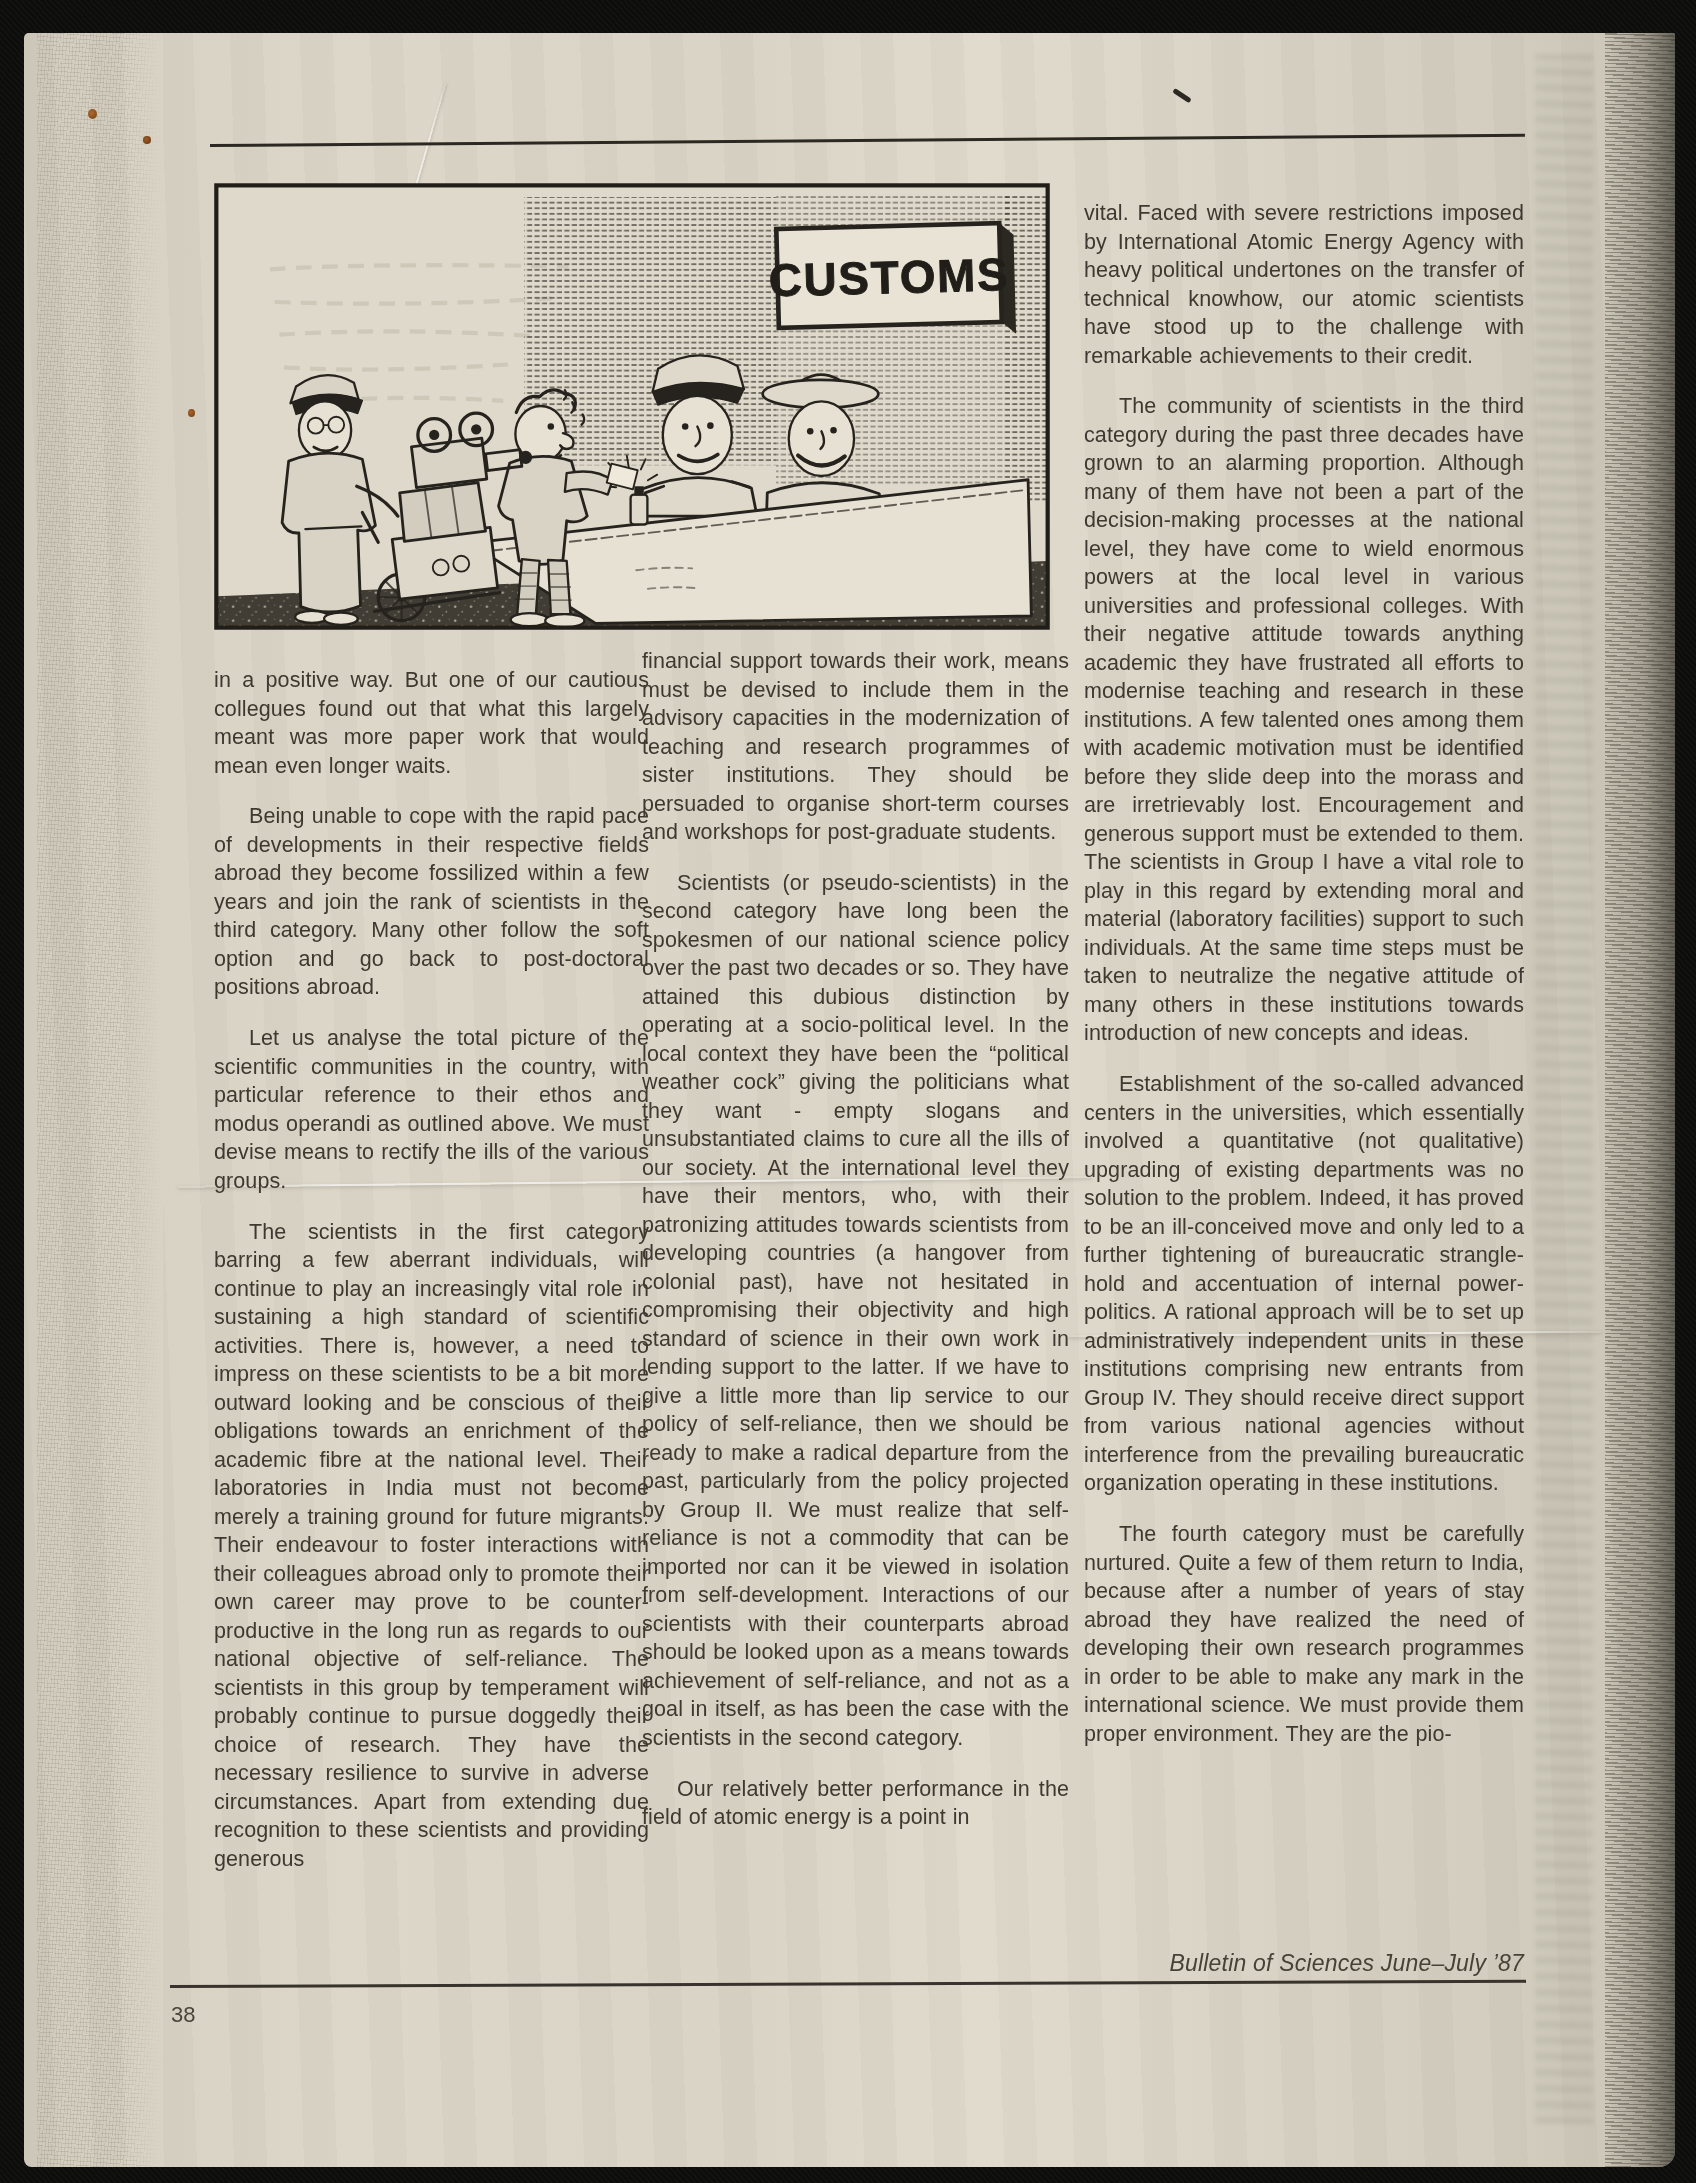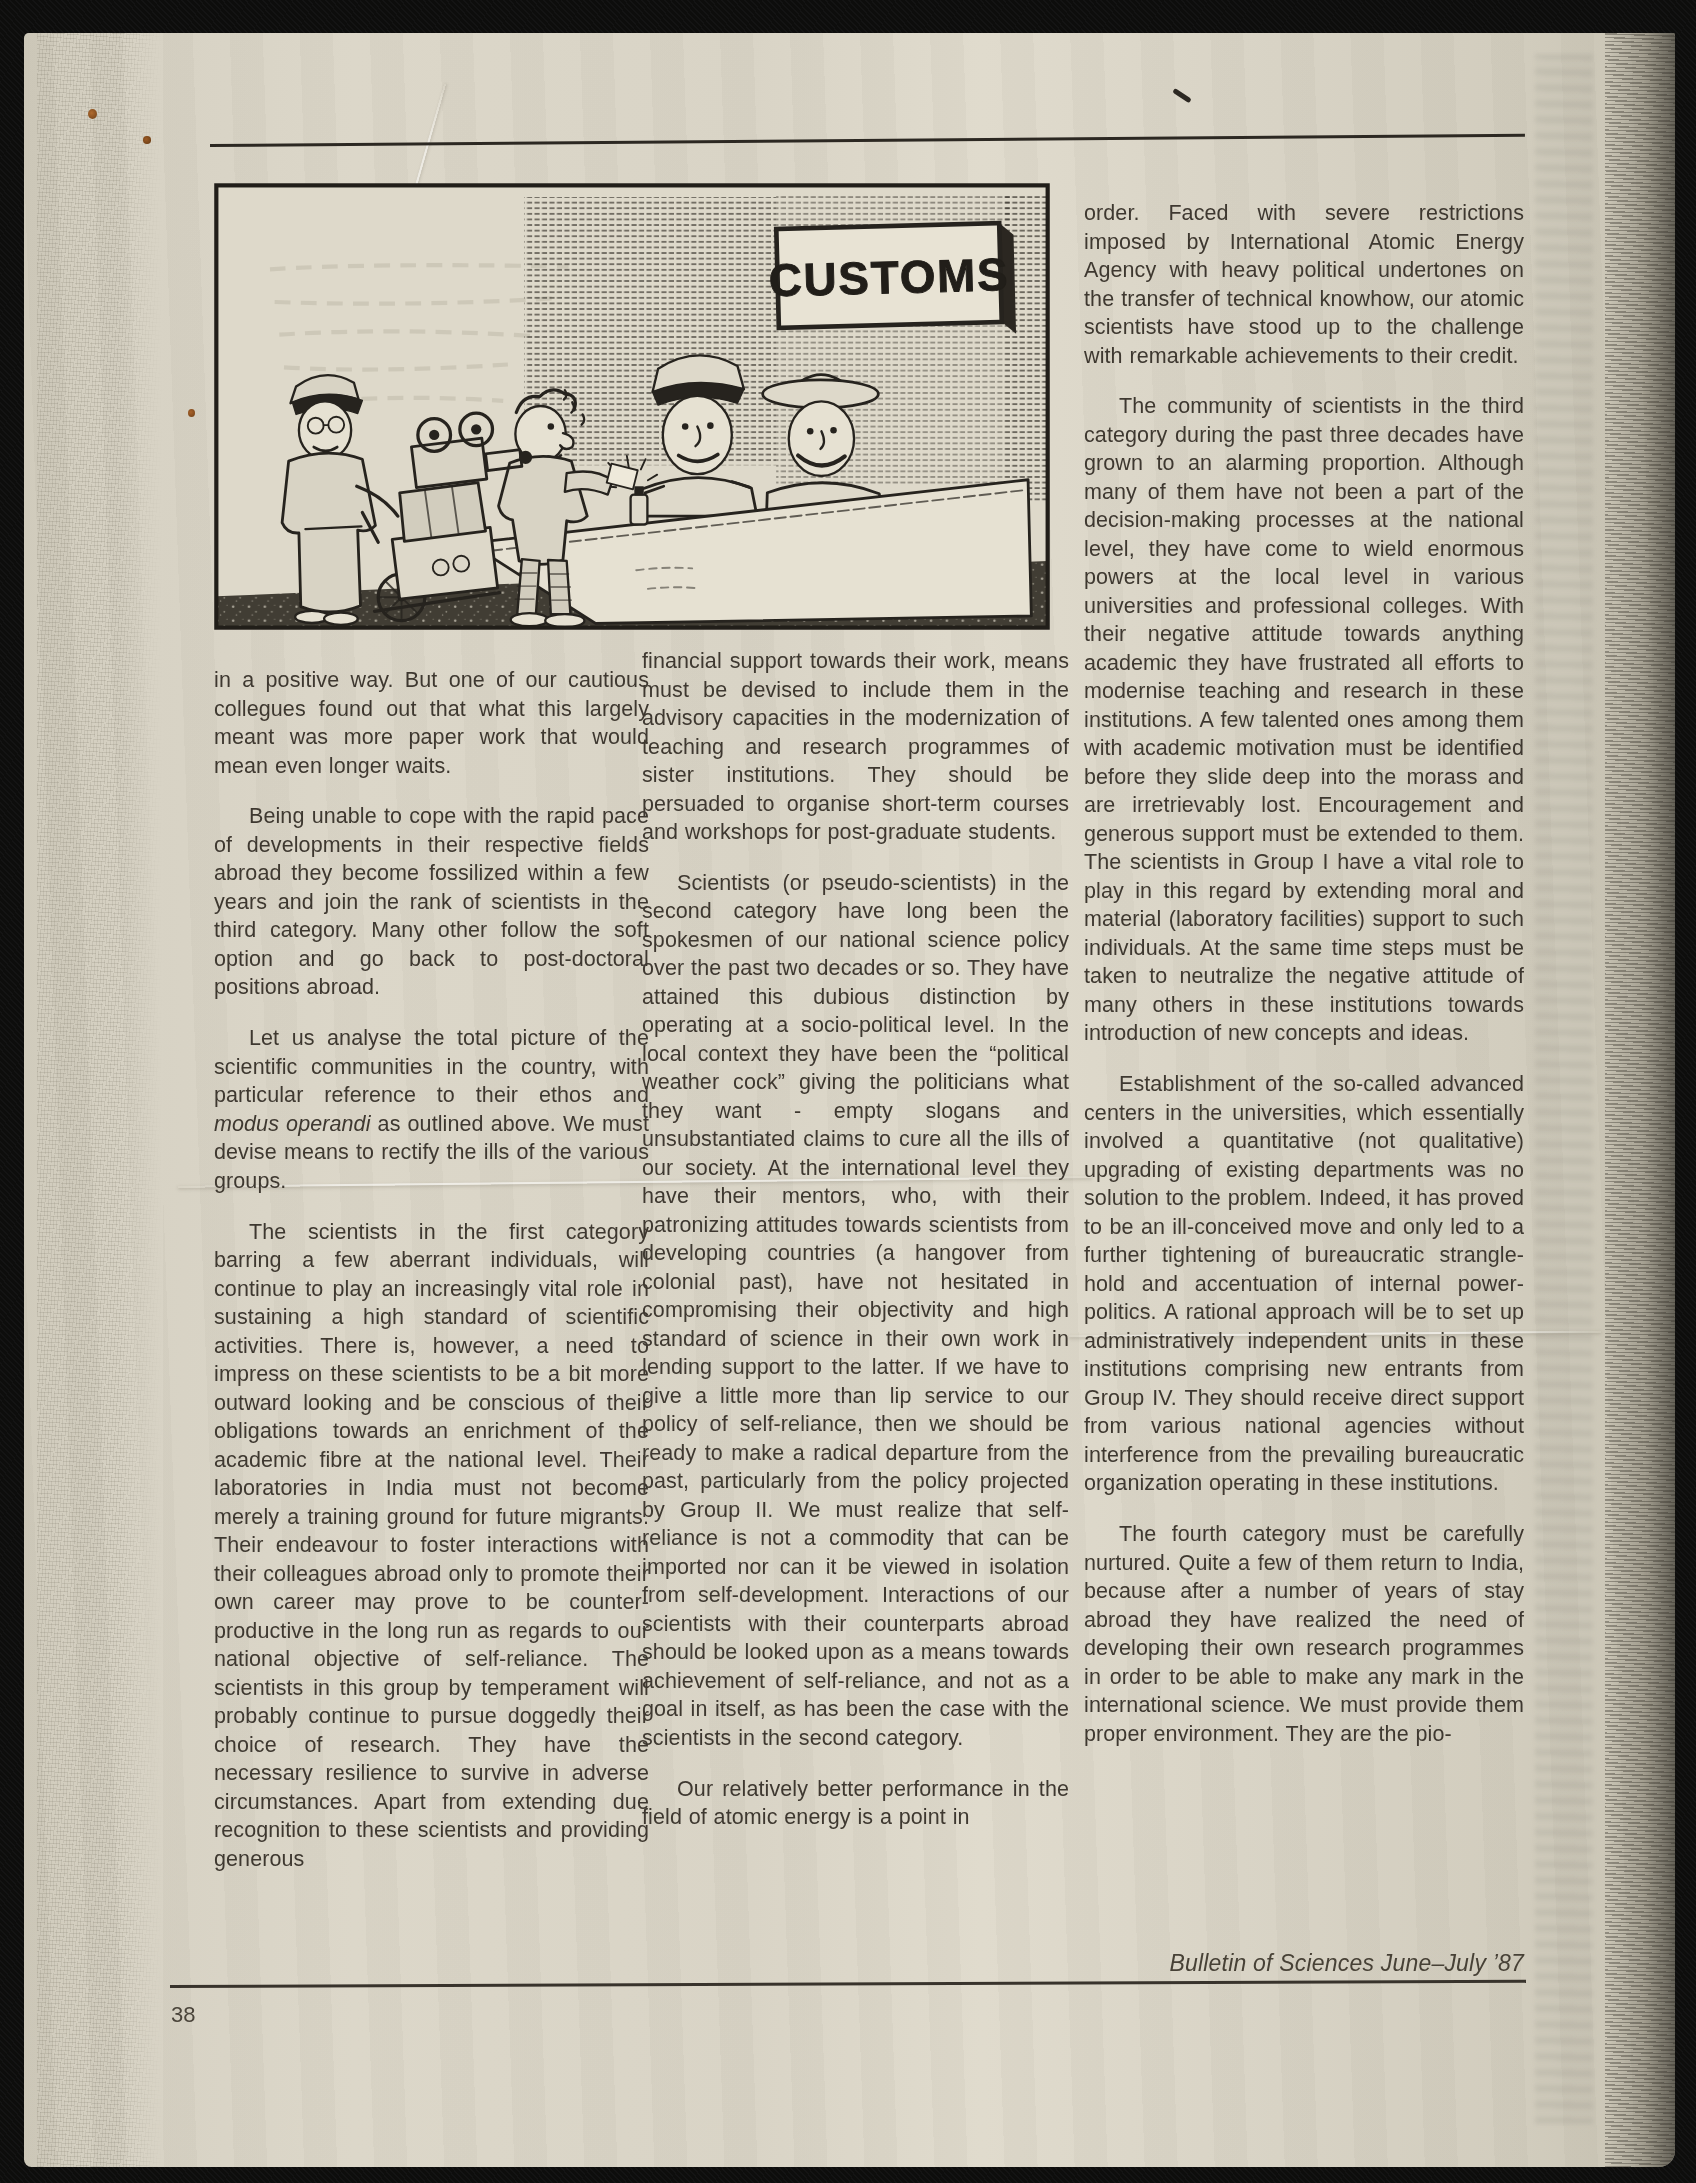--- a/index.html
+++ b/index.html
@@ -46,21 +46,21 @@
   .crease.c2{left:1045px;top:1300px;width:532px;height:1.9px;transform:rotate(-0.5deg);}
   .crease.c3{left:379px;top:45px;width:1.9px;height:299px;transform:rotate(16deg);background:linear-gradient(180deg,transparent,rgba(255,255,255,.5) 20% 80%,transparent);box-shadow:0.9px 0 2.8px rgba(110,104,88,.3);}
   .cartoon{position:absolute;left:190px;top:150px;width:836px;height:447px;margin:0;}
   .cartoon svg{display:block;width:100%;height:100%;}
   .col{position:absolute;color:#3e3830;font-size:21.5px;line-height:28.5px;text-align:justify;letter-spacing:0.1px;word-spacing:0.7px;}
   .col p{margin:0 0 22.4px;text-indent:35px;}
   .col p.cont{text-indent:0;}
   .col-left{left:190px;top:633px;width:435px;}
   .col-mid{left:618px;top:614px;width:427px;}
   .col-right{left:1060px;top:166px;width:440px;}
-  .em{font-style:italic;}
+  .em{}
   .page-number{position:absolute;left:147px;top:1969px;font-size:22px;color:#4a443a;}
   .credit{position:absolute;right:151px;top:1917px;font-size:23px;font-style:italic;color:#474136;letter-spacing:0.2px;}
 </style>
 </head>
 <body>
 
 <div class="page">
   <div class="band-left"></div>
   <div class="streak-gray"></div>
   <div class="band-right"></div>
@@ -212,21 +212,21 @@
     <p>The scientists in the first category barring a few aberrant individuals, will continue to play an increasingly vital role in sustaining a high standard of scientific activities. There is, however, a need to impress on these scientists to be a bit more outward looking and be conscious of their obligations towards an enrichment of the academic fibre at the national level. Their laboratories in India must not become merely a training ground for future migrants. Their endeavour to foster interactions with their colleagues abroad only to promote their own career may prove to be counter-productive in the long run as regards to our national objective of self-reliance. The scientists in this group by temperament will probably continue to pursue doggedly their choice of research. They have the necessary resilience to survive in adverse circumstances. Apart from extending due recognition to these scientists and providing generous</p>
   </div>
 
   <div class="col col-mid">
     <p class="cont">financial support towards their work, means must be devised to include them in the advisory capacities in the modernization of teaching and research programmes of sister institutions. They should be persuaded to organise short-term courses and workshops for post-graduate students.</p>
     <p>Scientists (or pseudo-scientists) in the second category have long been the spokesmen of our national science policy over the past two decades or so. They have attained this dubious distinction by operating at a socio-political level. In the local context they have been the “political weather cock” giving the politicians what they want - empty slogans and unsubstantiated claims to cure all the ills of our society. At the international level they have their mentors, who, with their patronizing attitudes towards scientists from developing countries (a hangover from colonial past), have not hesitated in compromising their objectivity and high standard of science in their own work in lending support to the latter. If we have to give a little more than lip service to our policy of self-reliance, then we should be ready to make a radical departure from the past, particularly from the policy projected by Group II. We must realize that self-reliance is not a commodity that can be imported nor can it be viewed in isolation from self-development. Interactions of our scientists with their counterparts abroad should be looked upon as a means towards achievement of self-reliance, and not as a goal in itself, as has been the case with the scientists in the second category.</p>
     <p>Our relatively better performance in the field of atomic energy is a point in</p>
   </div>
 
   <div class="col col-right">
-    <p class="cont">order. Faced with severe restrictions imposed by International Atomic Energy Agency with heavy political undertones on the transfer of technical knowhow, our atomic scientists have stood up to the challenge with remarkable achievements to their credit.</p>
+    <p class="cont">vital. Faced with severe restrictions imposed by International Atomic Energy Agency with heavy political undertones on the transfer of technical knowhow, our atomic scientists have stood up to the challenge with remarkable achievements to their credit.</p>
     <p>The community of scientists in the third category during the past three decades have grown to an alarming proportion. Although many of them have not been a part of the decision-making processes at the national level, they have come to wield enormous powers at the local level in various universities and professional colleges. With their negative attitude towards anything academic they have frustrated all efforts to modernise teaching and research in these institutions. A few talented ones among them with academic motivation must be identified before they slide deep into the morass and are irretrievably lost. Encouragement and generous support must be extended to them. The scientists in Group I have a vital role to play in this regard by extending moral and material (laboratory facilities) support to such individuals. At the same time steps must be taken to neutralize the negative attitude of many others in these institutions towards introduction of new concepts and ideas.</p>
     <p>Establishment of the so-called advanced centers in the universities, which essentially involved a quantitative (not qualitative) upgrading of existing departments was no solution to the problem. Indeed, it has proved to be an ill-conceived move and only led to a further tightening of bureaucratic strangle-hold and accentuation of internal power-politics. A rational approach will be to set up administratively independent units in these institutions comprising new entrants from Group IV. They should receive direct support from various national agencies without interference from the prevailing bureaucratic organization operating in these institutions.</p>
     <p>The fourth category must be carefully nurtured. Quite a few of them return to India, because after a number of years of stay abroad they have realized the need of developing their own research programmes in order to be able to make any mark in the international science. We must provide them proper environment. They are the pio-</p>
   </div>
 
   <div class="rule-bottom"></div>
   <div class="page-number">38</div>
   <div class="credit">Bulletin of Sciences June–July ’87</div>
 </div>
 

